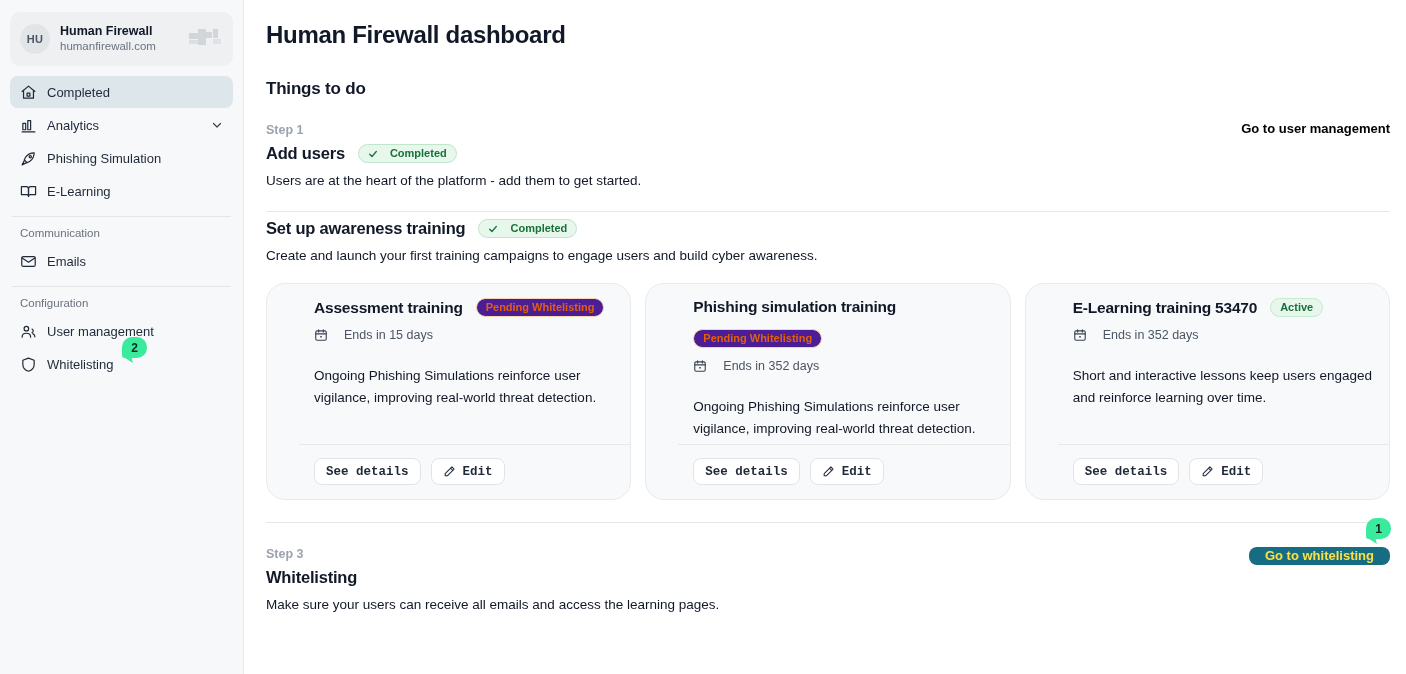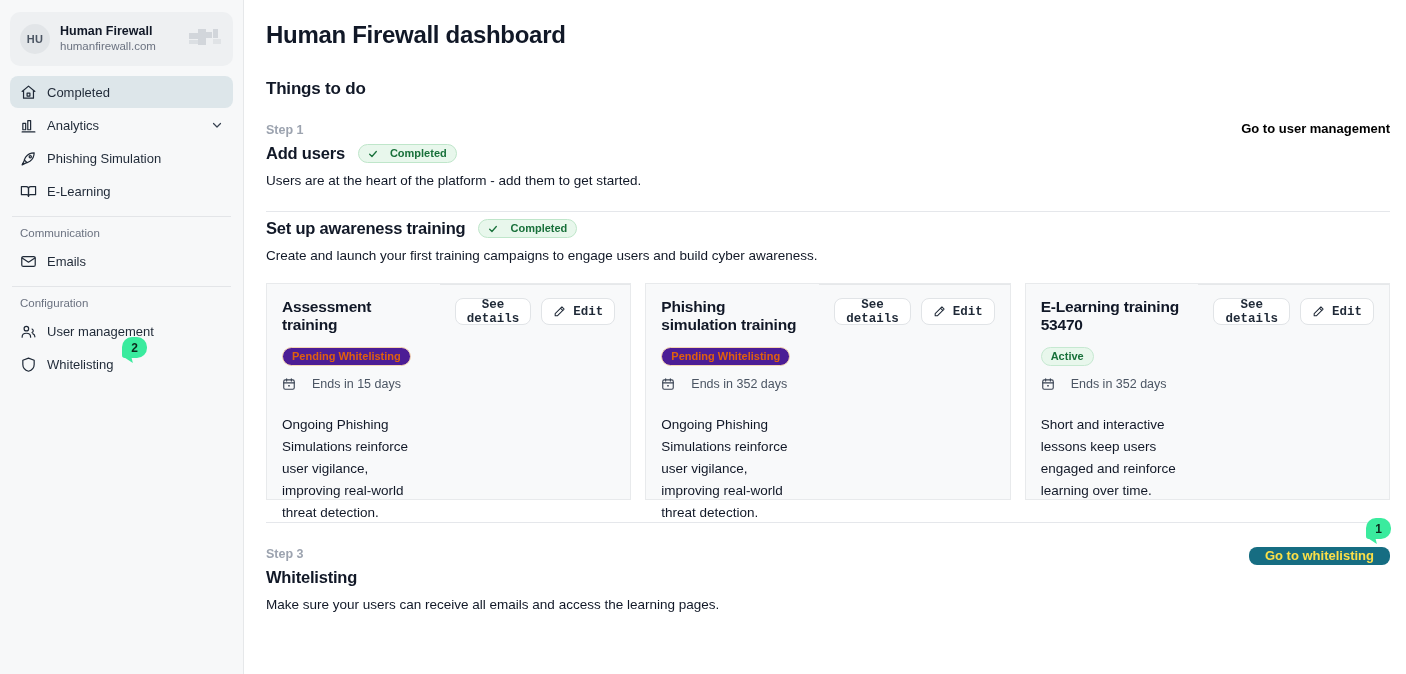--- a/index.html
+++ b/index.html
@@ -117,23 +117,24 @@
   .badge-pending   { background: #4c1d95; color: #e0600e; border: 1px solid #f6d6b4; }
   .badge-active    { background: #e8f7ec; color: #18703a; border: 1px solid #c6e9d1; }
   .badge .tick { width: 10px; height: 10px; display: block; }
 
   
   .cards { display: flex; gap: 14px; margin-top: 18px; }
   .card {
     flex: 1 1 0; min-width: 0;
     background: #f8f9fa;
     border: 1px solid #e8eaec;
-    border-radius: 0;
-    display: flex; flex-direction: row;
+    border-radius: 19px;
+    display: flex; flex-direction: column;
     height: 217px;
+    padding-left: 32px;
   }
   .card-body { padding: 14px 15px 0 15px; flex: 1 1 auto; }
   .card-head { display: flex; align-items: center; gap: 13px; flex-wrap: wrap; }
   .card-title { font-size: 15.5px; font-weight: 700; letter-spacing: -.2px; }
   .card-badge-row { margin-top: 12px; }
   .meta { display: flex; align-items: center; gap: 16px; margin-top: 11px; font-size: 12.5px; color: #4b5563; }
   .meta .cal { width: 14px; height: 14px; flex: 0 0 14px; color: #374151; }
   .card-desc { font-size: 13.5px; color: #111827; line-height: 22px; margin-top: 23px; }
   .card-foot {
     border-top: 1px solid #e6e8ea;

